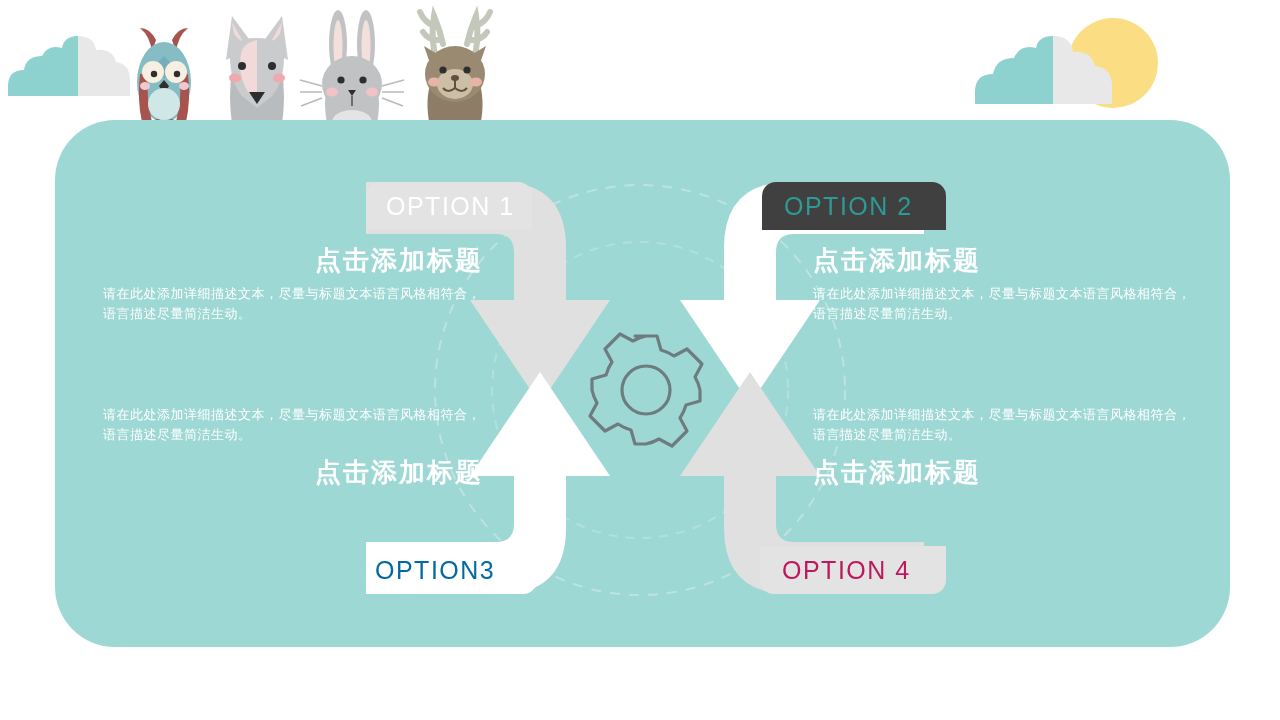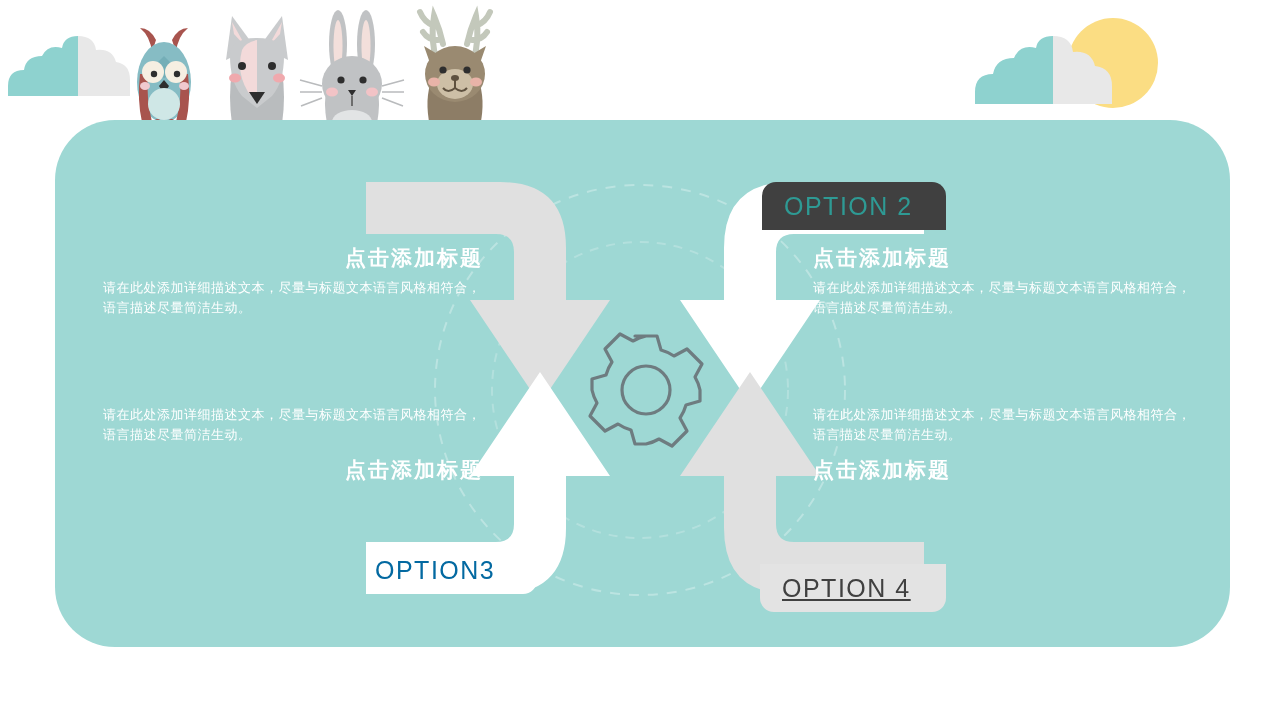--- a/index.html
+++ b/index.html
@@ -37,28 +37,28 @@
   }
   .chip-1{left:366px;top:182px;width:146px;height:48px;
           background:#e3e3e3;border-radius:14px 14px 0 0;
           color:#ffffff;padding-left:20px;}
   .chip-2{left:762px;top:182px;width:162px;height:48px;
           background:#404040;border-radius:14px 14px 0 0;
           color:#2e9a94;padding-left:22px;}
   .chip-3{left:366px;top:546px;width:162px;height:48px;
           background:#ffffff;border-radius:0 0 14px 14px;
           color:#0369a1;padding-left:9px;}
-  .chip-4{left:760px;top:564px;width:164px;height:48px;
+  .chip-4{left:760px;top:546px;width:164px;height:48px;
           background:#e3e3e3;border-radius:0 0 14px 14px;
-          color:#404040;padding-left:22px;text-decoration:underline;}
+          color:#be185d;padding-left:22px;}
 
   
   .tblock{position:absolute;}
   .tblock .heading{
-    font-size:21px;font-weight:bold;color:#ffffff;
+    font-size:26px;font-weight:bold;color:#ffffff;
     letter-spacing:2px;margin:0 0 8px 0;line-height:1.2;
     white-space:nowrap;
   }
   .tblock .body{
     font-family:"Liberation Serif", serif;
     font-size:13px;line-height:1.55;
     color:#ffffff;margin:0;
     letter-spacing:.5px;
   }
   .tb-left{width:380px;text-align:left;}
@@ -246,20 +246,23 @@
                A 44 44 0 0 1 -34 -28
                L -41 -41
                L -26 -56
                L -13 -49
                A 44 44 0 0 1 0 -54
                Z"></path>
       <circle cx="0" cy="0" r="24" fill="none" stroke="#6e7c80" stroke-width="3.2"></circle>
     </g>
   </svg>
 
+  <div class="chip chip-1">
+    <span>OPTION 1</span>
+  </div>
   <div class="chip chip-2">
     <span>OPTION 2</span>
   </div>
   <div class="chip chip-3">
     <span>OPTION3</span>
   </div>
   <div class="chip chip-4">
     <span>OPTION 4</span>
   </div>
 

